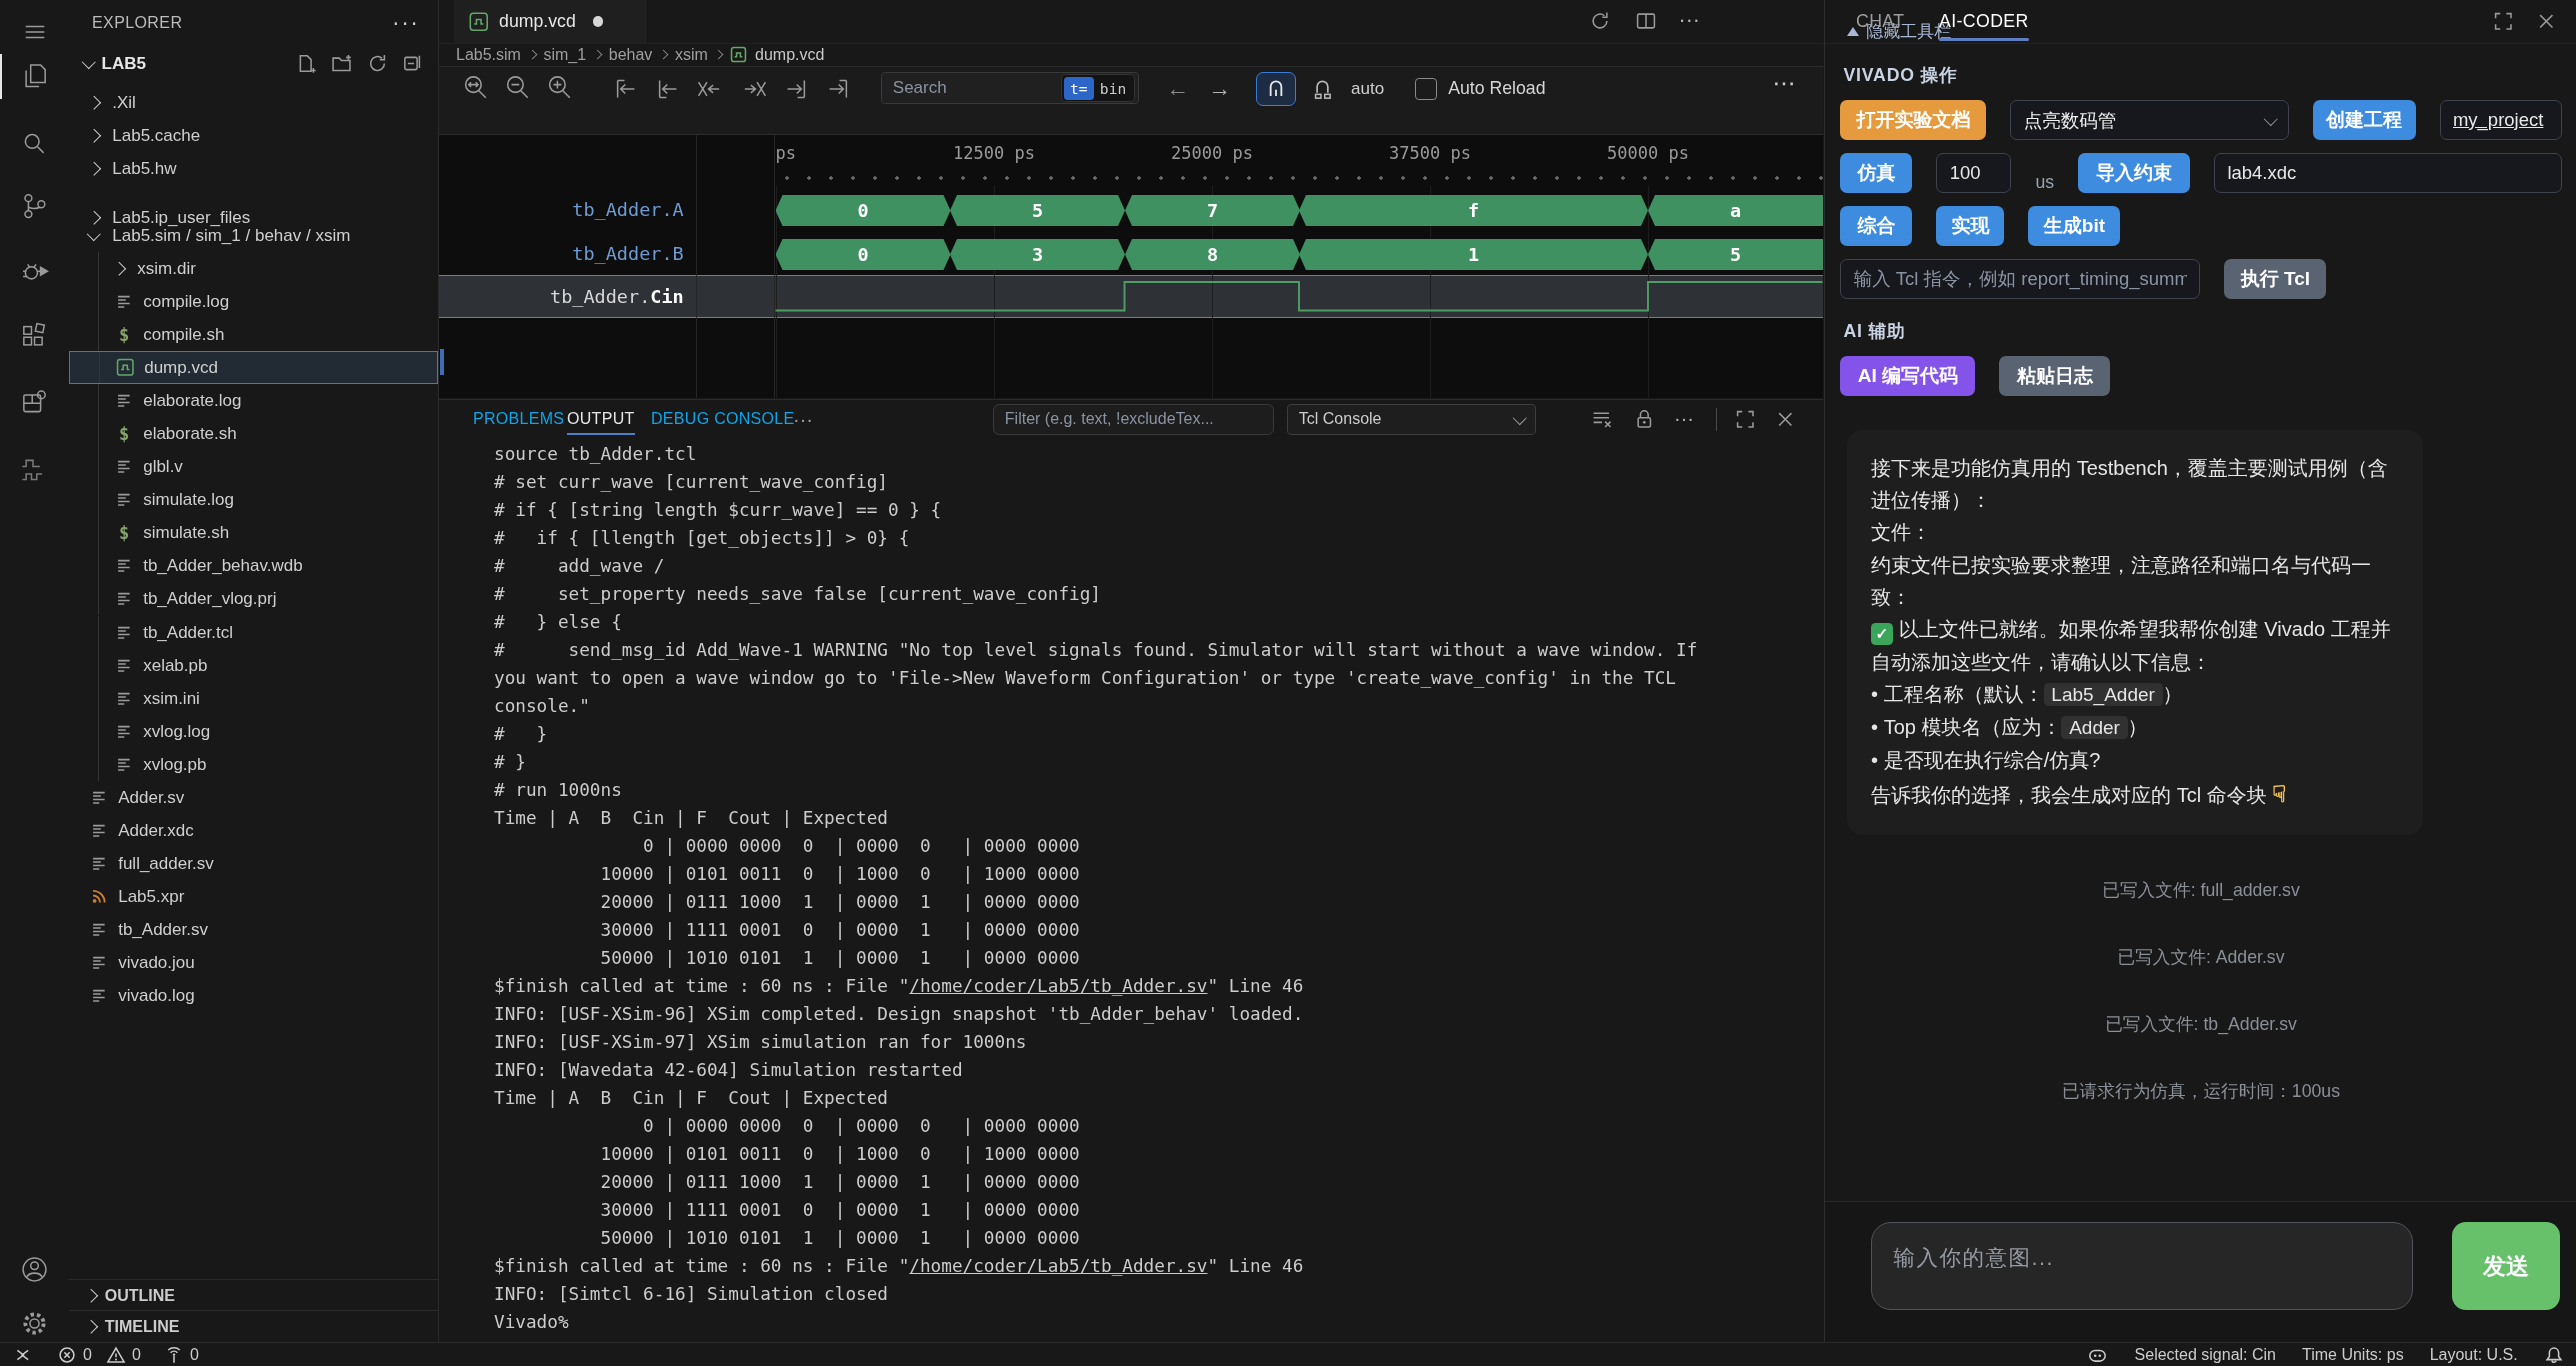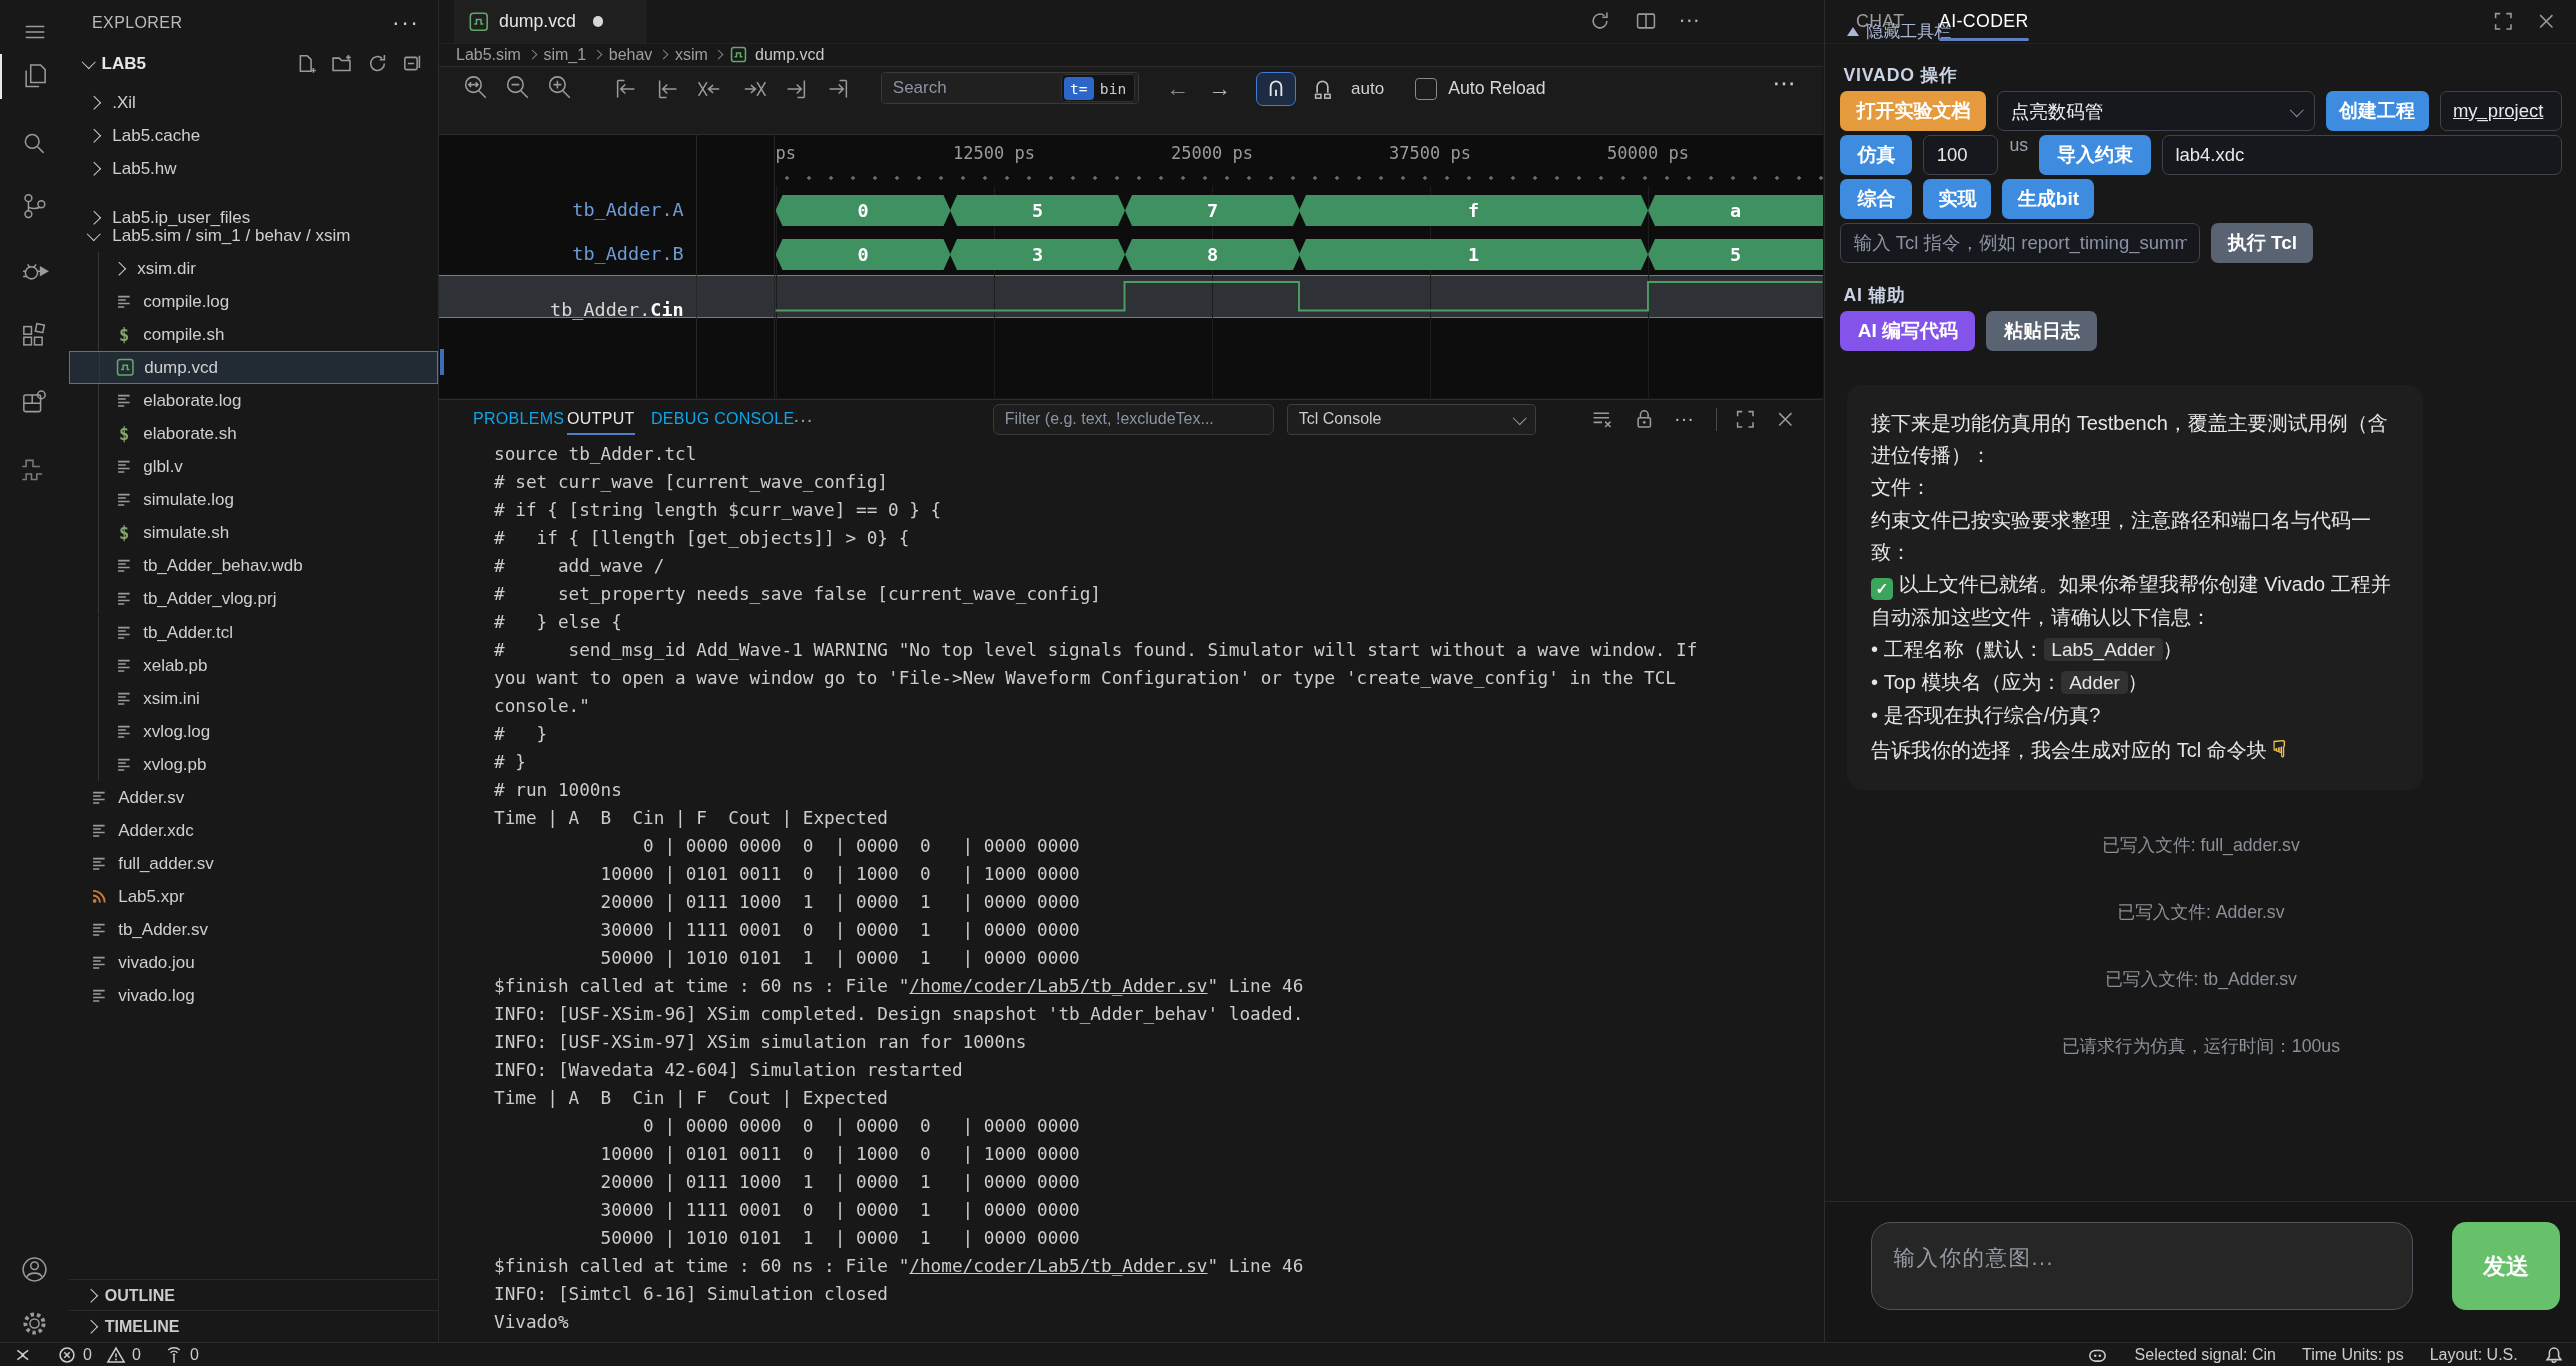--- a/index.html
+++ b/index.html
@@ -100,21 +100,21 @@
   
   .rightpanel{position:absolute;left:1824px;top:0;width:752px;height:1342px;background:#181818;border-left:0.8px solid #2e2e2e;}
   .rp-tabs{position:absolute;top:0;left:0;right:0;height:43px;border-bottom:0.8px solid #222;}
   .rp-tab{position:absolute;top:0;height:43px;display:flex;align-items:center;font-size:17.7px;color:#9d9d9d;letter-spacing:0.4px;}
   .rp-tab.active{color:#ffffff;}
   .rp-tab.active::after{content:"";position:absolute;left:0;right:0;bottom:2.3px;height:2.3px;background:#5f7ec2;border-radius:1.5px;}
   .rp-winicons{position:absolute;right:18.5px;top:9.2px;display:flex;gap:18.5px;align-items:center;}
   .hide-link{margin:20px 0 0 21.5px;font-size:17px;color:#a9b8d4;display:flex;align-items:center;gap:7.7px;}
   .tri-up{width:0;height:0;border-left:6.2px solid transparent;border-right:6.2px solid transparent;border-bottom:9.2px solid #a9b8d4;}
   .rp-section{margin:20px 0 0 18.5px;font-size:17.7px;font-weight:bold;color:#c9d3e3;letter-spacing:0.8px;}
-  .rp-row{display:flex;align-items:flex-start;gap:11px;padding:0 15.4px;margin-top:4px;}
+  .rp-row{display:flex;align-items:flex-end;gap:24px;padding:0 15.4px;margin-top:13px;}
   .btn{height:40px;border-radius:7px;display:flex;align-items:center;justify-content:center;color:#fff;font-size:19px;font-weight:bold;white-space:nowrap;box-sizing:border-box;}
   .btn.orange{background:#e59b3d;}
   .btn.blue{background:#3d8ce0;}
   .btn.purple{background:#8453ea;}
   .btn.slate{background:#5a6372;}
   .inp{height:40px;background:#16181d;border:0.8px solid #3f434d;border-radius:7px;color:#e8e8e8;font-size:18.5px;padding:0 12.3px;box-sizing:border-box;font-family:"Liberation Sans",sans-serif;outline:0;}
   .pick{height:40px;background:#16181d;border:0.8px solid #3f434d;border-radius:7px;color:#f0f0f0;font-size:18.5px;display:flex;align-items:center;justify-content:space-between;padding:0 12.3px;box-sizing:border-box;}
   .pick .chev{border-color:#8a93a5;}
   .unit{color:#9aa3b2;font-size:17.7px;}
   .bubble{margin:34px 0 0 21.5px;width:576px;background:#1e1e1e;border-radius:15.4px;padding:21.5px 24.6px;box-sizing:border-box;font-size:20px;line-height:1.62;color:#e6e6e6;}
@@ -619,21 +619,21 @@
     </div>
 
     <div class="wave-panel">
       <div class="wp-topstrip"></div>
       <div class="wp-sel-row"></div>
       <div class="col-div" style="left:257px"></div>
       <div class="col-div" style="left:335px"></div>
       <div class="wave-names" id="wave-names">
           <div class="wname blue" style="top: 90px;">tb_Adder.A</div>
           <div class="wname blue" style="top: 134px;">tb_Adder.B</div>
-          <div class="wname" style="top: 190px;"><span class="pfx">tb_Adder.</span><span class="sel">Cin</span></div>
+          <div class="wname" style="top: 177px;"><span class="pfx">tb_Adder.</span><span class="sel">Cin</span></div>
         </div>
       <div class="wave-area" id="wave-area">
         <div class="ruler-dots"></div>
       <div class="gridline" style="left: 1.5px;"></div>
           <span class="ruler-label" style="left: 1.5px;">0 ps</span>
           <div class="gridline" style="left: 220px;"></div>
           <span class="ruler-label" style="left: 220px;">12500 ps</span>
           <div class="gridline" style="left: 438px;"></div>
           <span class="ruler-label" style="left: 438px;">25000 ps</span>
           <div class="gridline" style="left: 656px;"></div>

